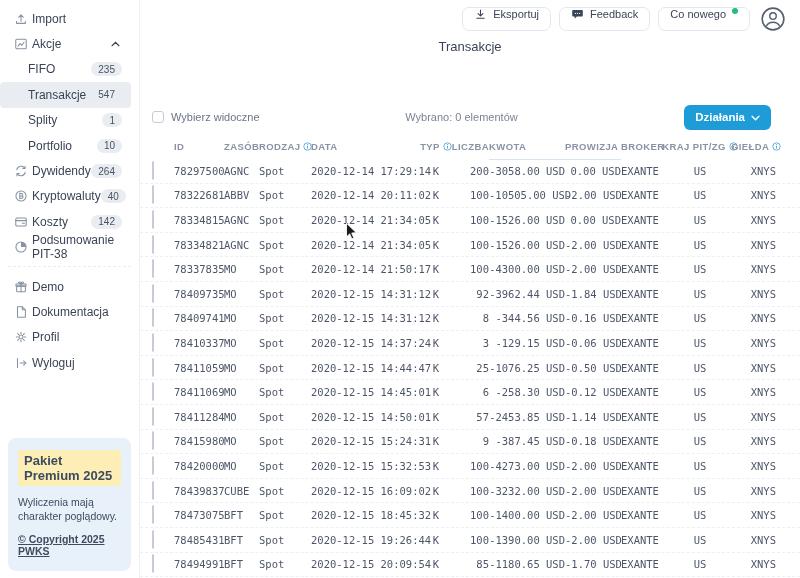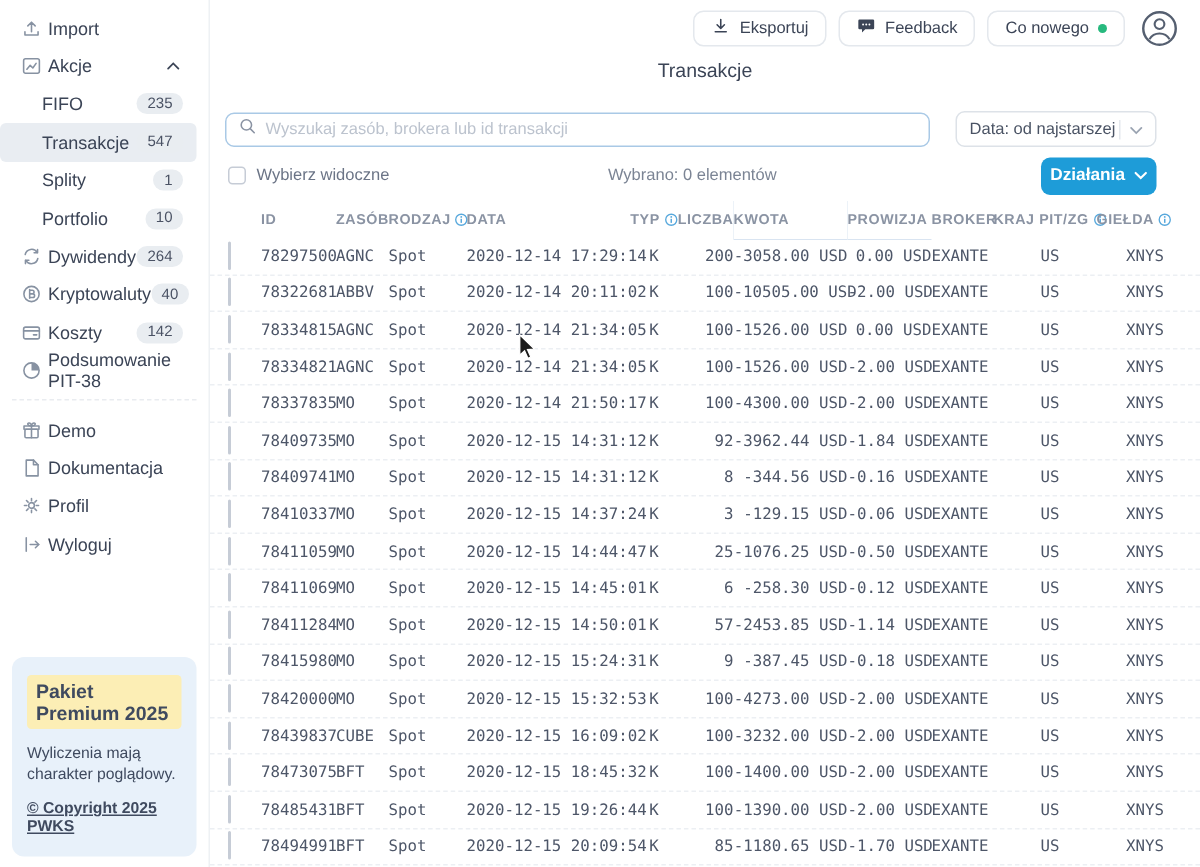--- a/index.html
+++ b/index.html
@@ -21,39 +21,39 @@
   .nav-divider { border-top:1px dashed #e9ecf0; margin:6px 8px 7px 8px; }
 
   .premium { position:absolute; left:8px; right:8px; bottom:7px; background:#e8f1fa; border-radius:8px; padding:12px 10px 12px 10px; }
   .premium-badge { display:inline-block; background:#fceeb5; color:#3f4a5f; font-size:13px; font-weight:bold; padding:3px 6px; border-radius:3px; }
   .premium-note { font-size:10.5px; color:#3f4a5f; line-height:1.4; margin-top:9px; }
   .premium-link { display:inline-block; font-size:10.5px; color:#3f4a5f; text-decoration:underline; margin-top:9px; font-weight:bold; cursor:pointer; }
 
   
   .main { position:relative; width:660px; height:578px; }
   .topbar { position:absolute; top:6px; right:14px; display:flex; align-items:center; gap:8px; }
-  .tb-btn { display:flex; align-items:center; gap:6px; height:24px; padding:0 11px; border:1px solid #e4e8ed; border-radius:7px; background:#fff; font-size:11px; color:#3b4456; cursor:pointer; }
+  .tb-btn { display:flex; gap:6px; height:24px; padding:0 11px; border:1px solid #e4e8ed; border-radius:7px; background:#fff; font-size:11px; color:#3b4456; cursor:pointer; }
   .green-dot { width:6px; height:6px; border-radius:50%; background:#27b97e; }
   .avatar { width:26px; height:26px; margin-left:2px; cursor:pointer; display:flex; }
 
   .page-title { position:absolute; top:39px; left:0; width:100%; text-align:center; font-size:13px; font-weight:400; color:#3b4456; }
 
   .controls { position:absolute; top:74px; left:10px; right:29px; display:flex; align-items:center; }
   .search { display:flex; align-items:center; width:470px; height:23px; border:1px solid #a9c9e6; border-radius:6px; padding:0 8px; background:#fff; }
   .search input { border:none; outline:none; flex:1; font-size:11px; color:#3b4456; font-family:"Liberation Sans",sans-serif; margin-left:6px; background:transparent; }
   .search input::placeholder { color:#bcc3ce; }
   .sort-dd { margin-left:auto; display:flex; align-items:center; width:134px; height:24px; border:1px solid #dde2e8; border-radius:6px; background:#fff; padding:0 8px; cursor:pointer; }
   .sort-label { flex:1; text-align:center; font-size:11px; color:#4a5364; }
   .sort-sep { width:1px; height:13px; background:#e4e8ed; margin:0 6px 0 2px; }
 
   .select-row { position:absolute; top:104px; left:12px; right:29px; height:26px; display:flex; align-items:center; }
   .cbx { width:12px; height:12px; border:1px solid #c6ccd6; border-radius:3px; background:#fff; cursor:pointer; flex:0 0 12px; }
   .select-label { font-size:11px; color:#6b7486; margin-left:7px; cursor:pointer; }
   .count-label { position:absolute; left:50%; transform:translateX(-50%); font-size:11px; color:#7b8494; }
-  .actions-btn { margin-left:auto; display:flex; align-items:center; gap:6px; height:25px; padding:0 6px; background:#1e9cd8; color:#fff; border:none; border-radius:6px; font-size:11.5px; font-weight:bold; cursor:pointer; }
+  .actions-btn { margin-left:auto; display:flex; align-items:center; gap:6px; height:25px; padding:0 11px; background:#1e9cd8; color:#fff; border:none; border-radius:6px; font-size:11.5px; font-weight:bold; cursor:pointer; }
 
   
   .table { position:absolute; top:133px; left:0; right:0; bottom:0; }
   .trow { display:grid; grid-template-columns:22px 50px 35px 52px 110px 30px 38px 76px 56px 48px 62px 1fr;
           align-items:center; height:24.6px; padding:0 24px 0 12px; border-bottom:1px dashed #eceff3; }
   .trow.thead { height:26px; border-bottom:none; }
   .cell { font-family:"DejaVu Sans Mono", monospace; font-size:10.5px; color:#4d5668; white-space:nowrap; overflow:visible; }
   .cell.l { text-align:left; } .cell.r { text-align:right; } .cell.c { text-align:center; }
   .hcell { display:flex; align-items:center; gap:3px; font-family:"Liberation Sans",sans-serif; font-size:9.5px; font-weight:bold; letter-spacing:.4px; color:#8a93a3; white-space:nowrap; }
   .hcell.l { justify-content:flex-start; } .hcell.r { justify-content:flex-end; } .hcell.c { justify-content:center; }
@@ -228,36 +228,20 @@
           <svg width="26" height="26" viewBox="0 0 24 24" fill="none" stroke="#555f70">
             <circle cx="12" cy="12" r="10" stroke-width="1.5"></circle>
             <circle cx="12" cy="9.3" r="3" stroke-width="1.3"></circle>
             <path d="M5.8 18.6a7.2 7.2 0 0 1 12.4 0" stroke-width="1.3"></path>
           </svg>
         </span>
     </div>
 
     <h1 class="page-title">Transakcje</h1>
 
-    <div class="controls">
-      <div class="search">
-        <span><svg width="12" height="12" viewBox="0 0 16 16" fill="none" stroke="#8a93a3" stroke-width="1.4" stroke-linecap="round">
-              <circle cx="7" cy="7" r="4.6"></circle>
-              <path d="M10.6 10.6 14 14"></path>
-            </svg></span>
-        <input type="text" placeholder="Wyszukaj zasób, brokera lub id transakcji" style="">
-      </div>
-      <div class="sort-dd">
-        <span class="sort-label">Data: od najstarszej</span>
-        <span class="sort-sep"></span>
-        <span><svg width="9" height="6" viewBox="0 0 10 7" fill="none" stroke="#9aa3b1" stroke-width="1.4" stroke-linecap="round">
-              <path d="M1 1.5 5 5.5 9 1.5"></path>
-            </svg></span>
-      </div>
-    </div>
 
     <div class="select-row">
       <span class="cbx"></span>
       <span class="select-label">Wybierz widoczne</span>
       <span class="count-label">Wybrano: 0 elementów</span>
       <button class="actions-btn">
         <span>Działania</span>
         <span><svg width="9" height="6" viewBox="0 0 10 7" fill="none" stroke="#fff" stroke-width="1.6" stroke-linecap="round">
               <path d="M1 1.5 5 5.5 9 1.5"></path>
             </svg></span>

